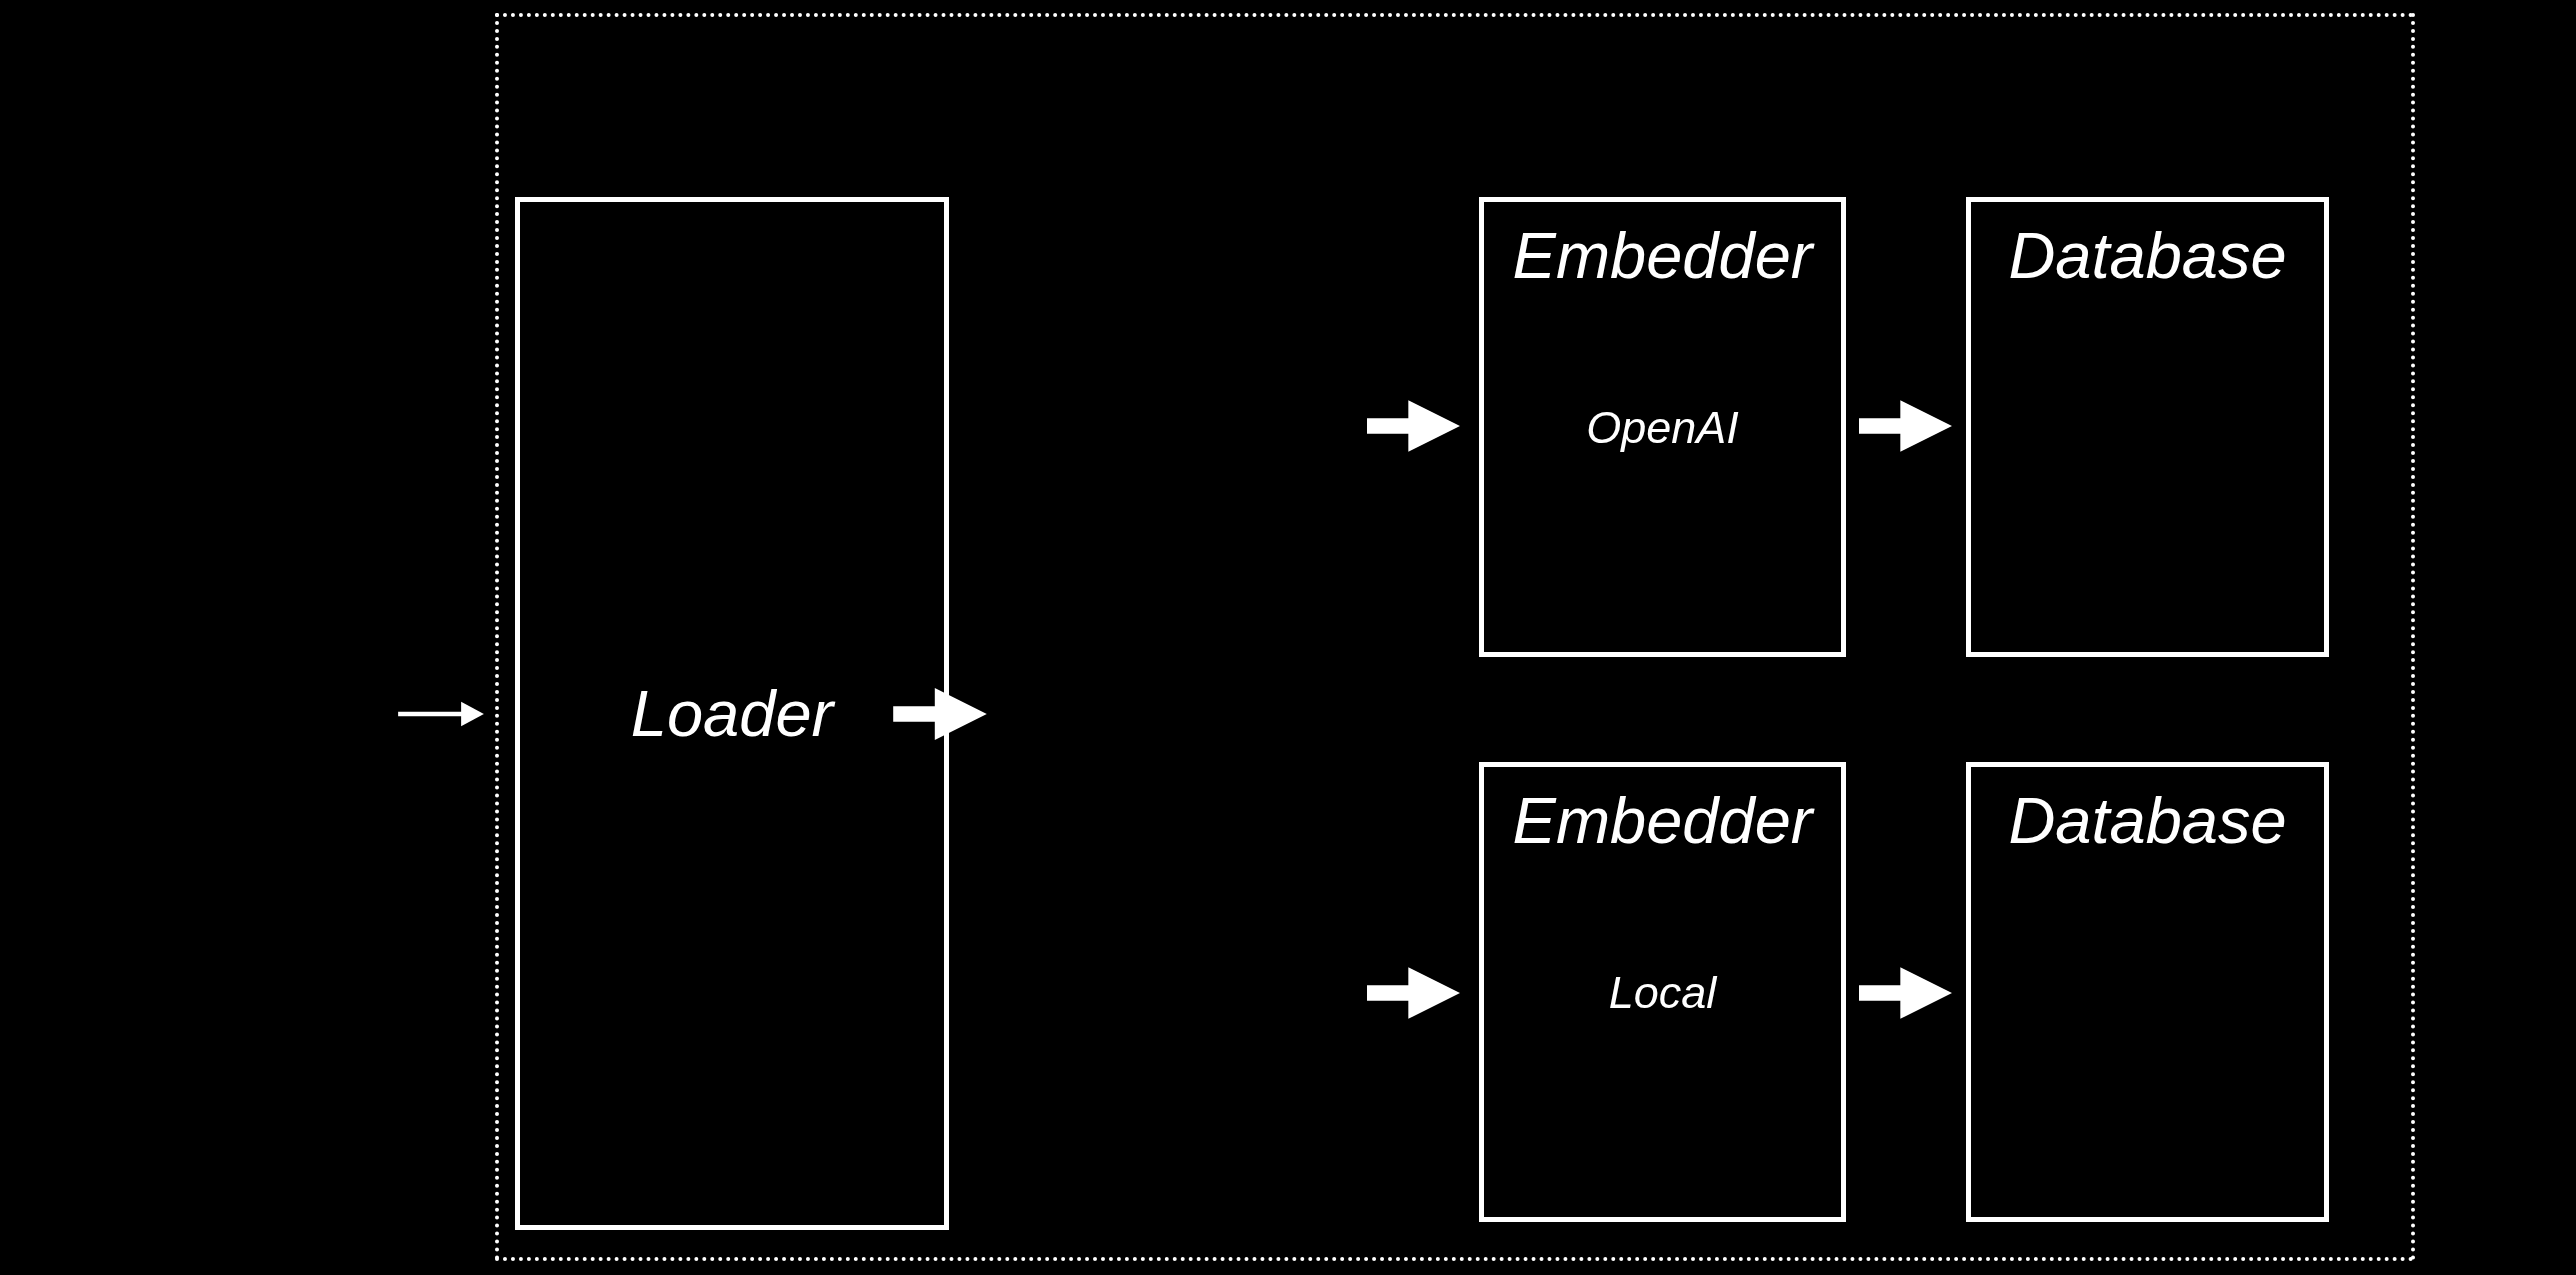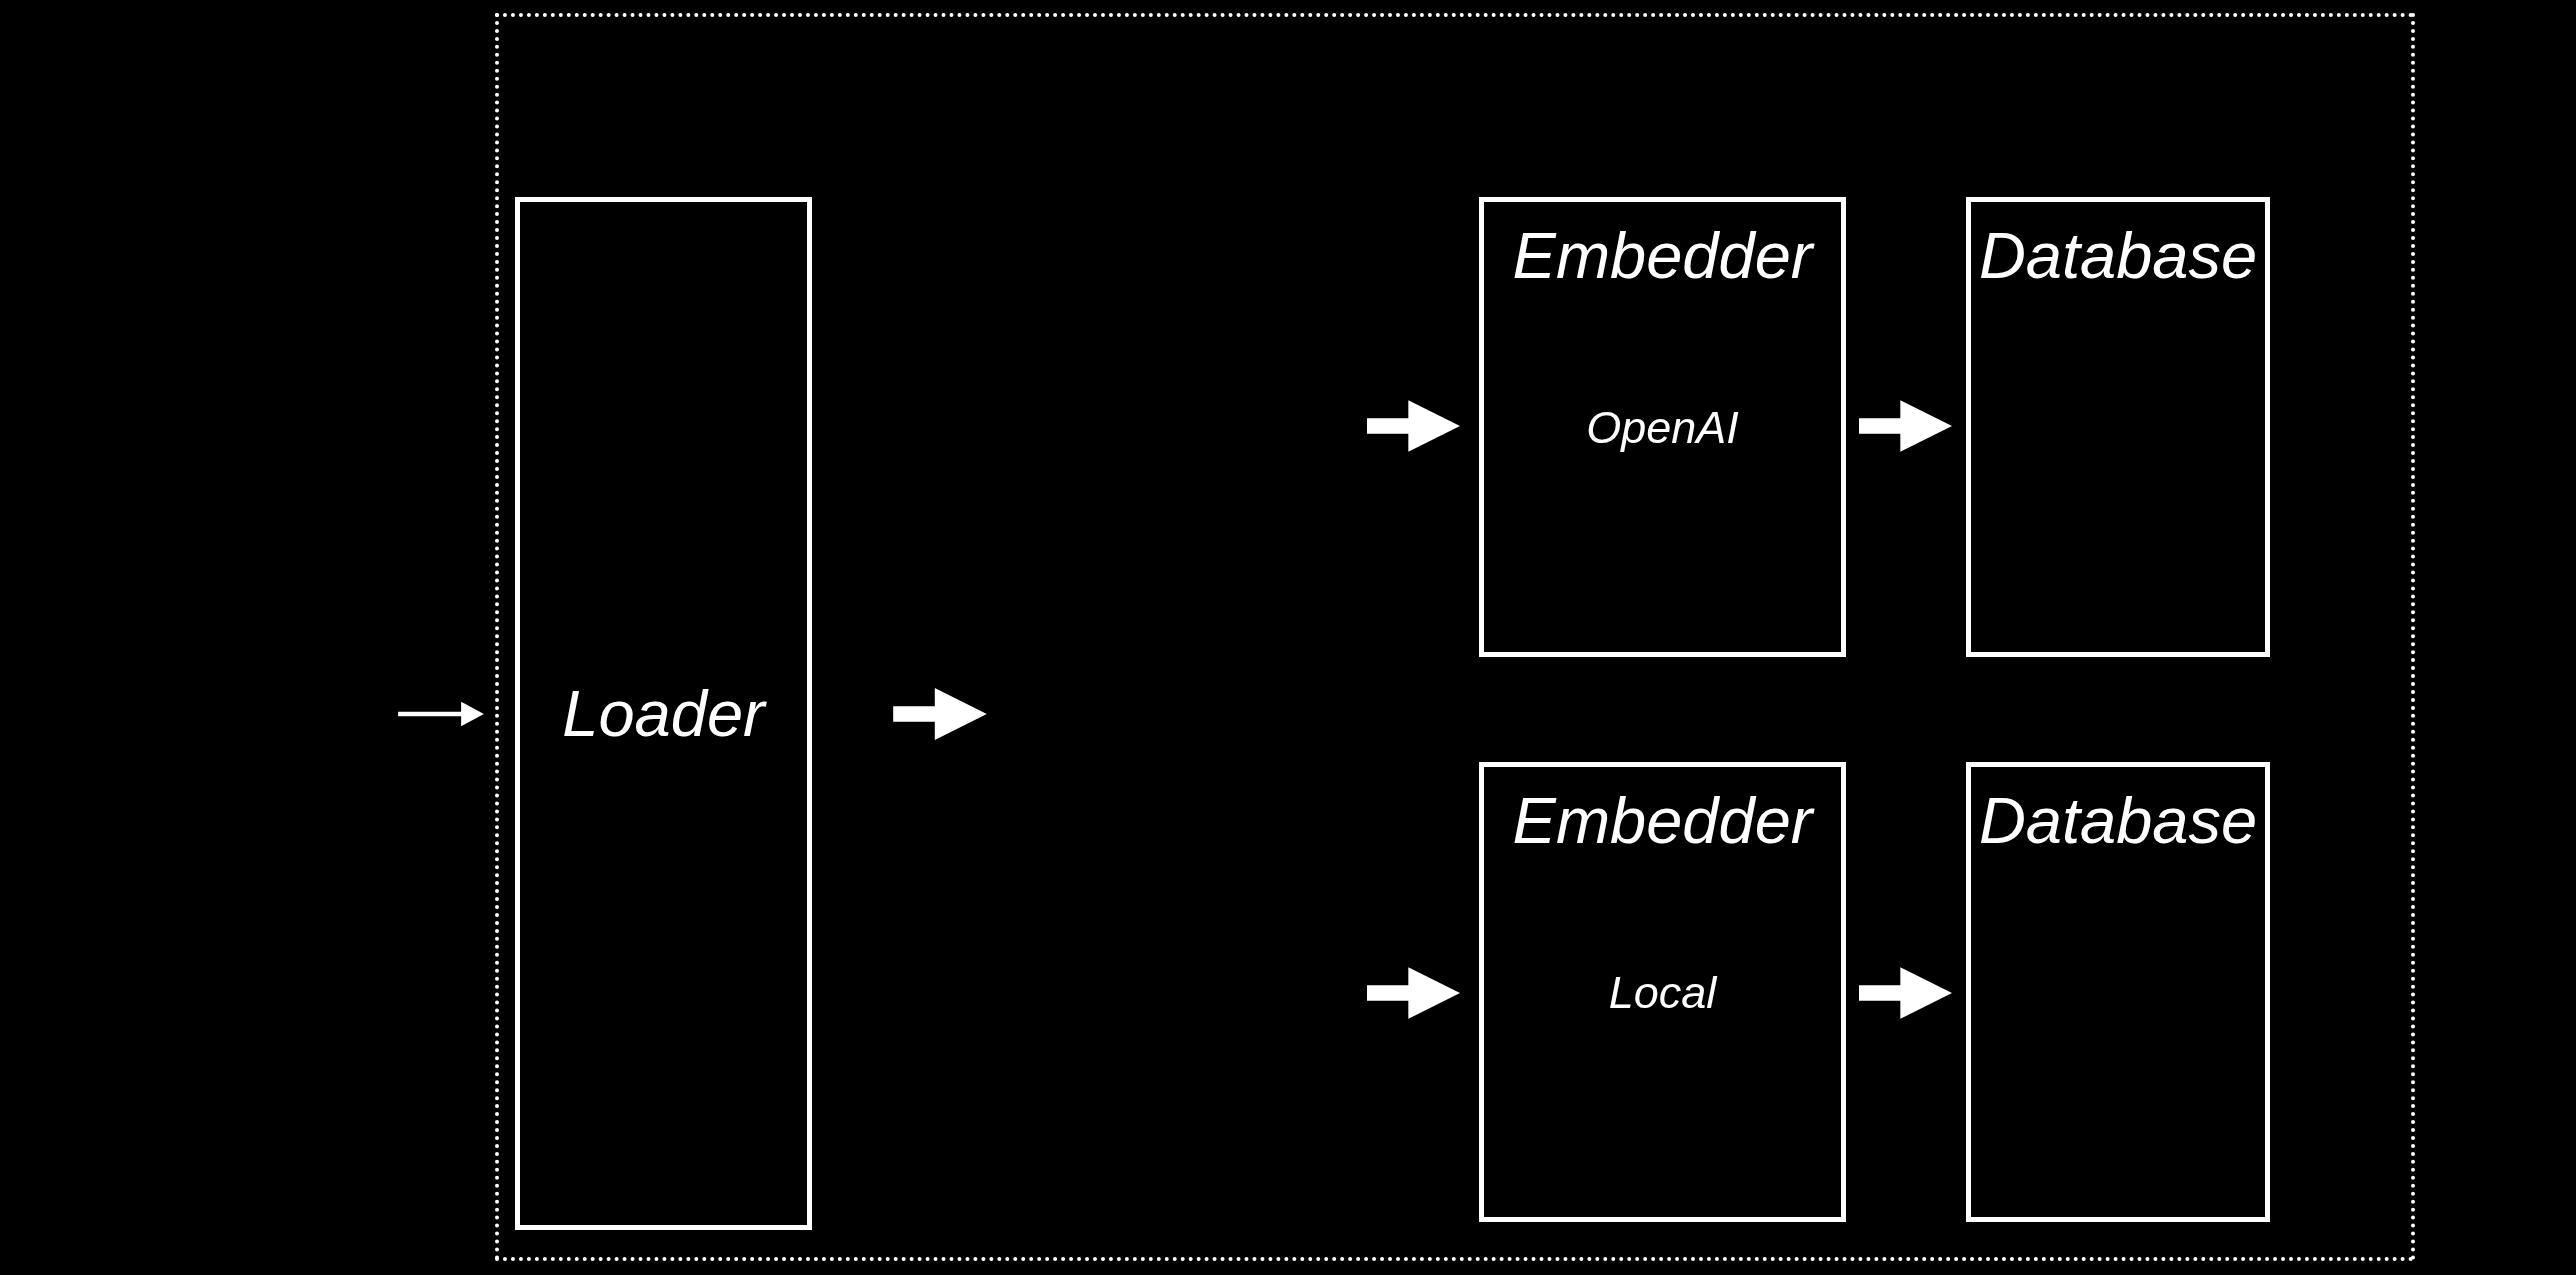--- a/index.html
+++ b/index.html
@@ -56,28 +56,28 @@
     font-style: italic;
   }
   .tall-box {
     top: 197px;
     height: 1033px;
     display: flex;
     align-items: center;
     justify-content: center;
     font-size: 65px;
   }
-  .loader-box   { left: 515px;  width: 297px; text-align: center; }
+  .loader-box   { left: 515px;  width: 434px; text-align: center; }
   .splitter-box { left: 999px; width: 364px; }
 
   .small-box { height: 460px; }
   .row-top    { top: 197px; }
   .row-bottom { top: 762px; }
   .col-embedder { left: 1479px; width: 367px; }
-  .col-database { left: 1966px; width: 304px; }
+  .col-database { left: 1966px; width: 363px; }
 
   .box-title {
     position: absolute;
     top: 21px;
     left: 0;
     width: 100%;
     text-align: center;
     font-size: 65px;
     line-height: 65px;
   }

